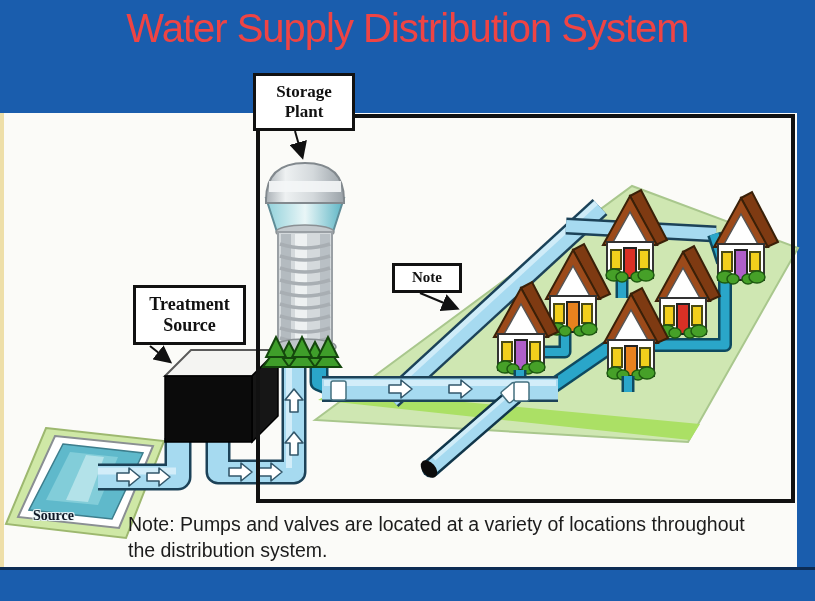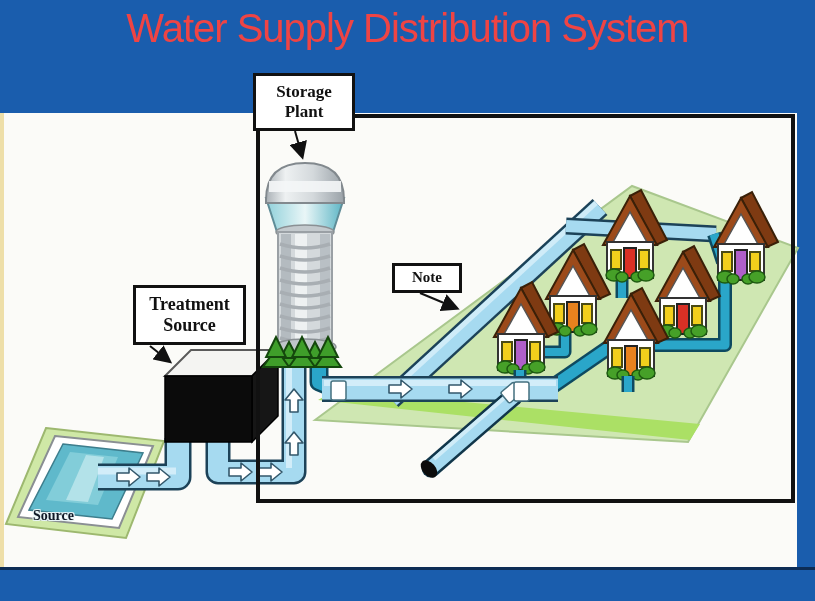--- a/index.html
+++ b/index.html
@@ -322,15 +322,19 @@
   </div>
   <div class="callout" id="label-treatment-plant">
     <span>Treatment</span>
     <span>Source</span>
   </div>
   <div class="callout" id="label-main">
     <span>Note</span>
   </div>
   <div id="label-source">Source</div>
 
+  <div id="note">
+    <div>Note: Pumps and valves are located at a variety of locations throughout</div>
+    <div>the distribution system.</div>
+  </div>
 
   <div id="footer-band"></div>
 </div>
 
 </body></html>

